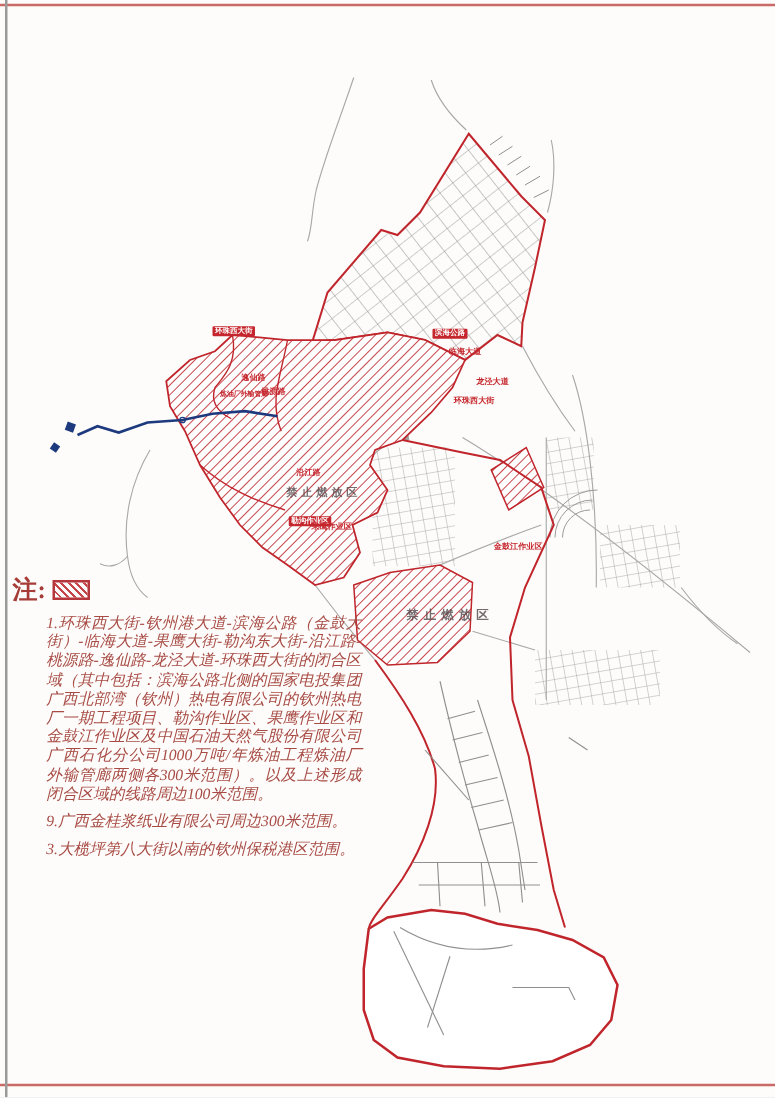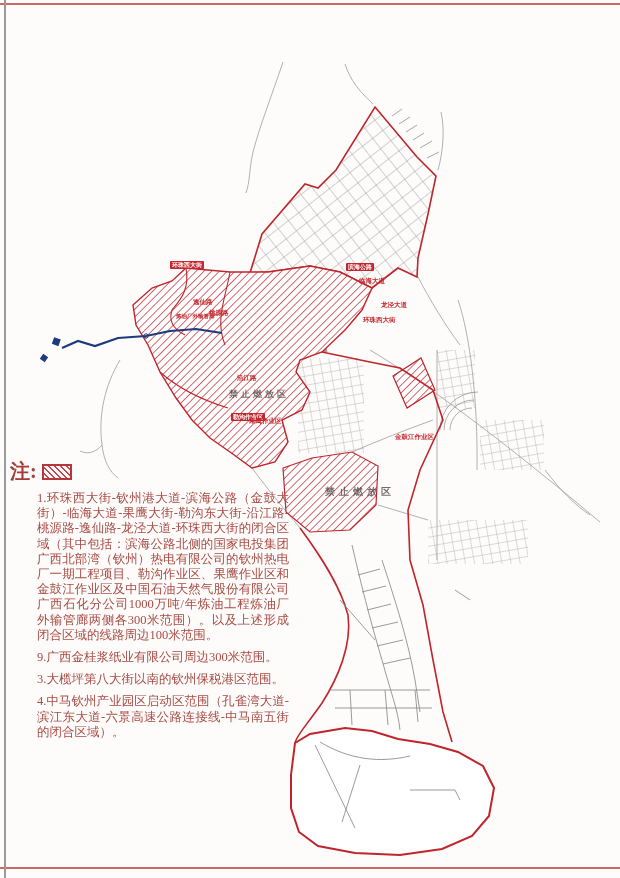--- a/index.html
+++ b/index.html
@@ -17,21 +17,21 @@
   .lbl-box{background:#c5252c;color:#ffffff;font-size:6px;line-height:8px;padding:0 2px;border-radius:1px;font-weight:bold;}
   .lbl-red{color:#c5252c;font-size:6.5px;line-height:7px;font-weight:bold;}
   .lbl-dark{color:#53484c;font-size:9px;letter-spacing:3px;opacity:.8;font-weight:bold;}
   .lbl-dark2{color:#53484c;font-size:10px;letter-spacing:4px;opacity:.8;font-weight:bold;}
   .note{position:absolute;left:10px;top:458px;width:292px;z-index:6;}
   .note-header{display:flex;align-items:center;gap:5px;
     font-family:"Liberation Serif","DejaVu Serif",serif;
     font-size:20px;font-weight:bold;color:#a63b38;}
   .swatch{width:30px;height:16px;border:2px solid #b5373c;box-sizing:border-box;
     background:repeating-linear-gradient(45deg,rgba(0,0,0,0) 0 2.6px,#c5454a 2.6px 4.2px);}
-  .note-body{margin-top:6px;}
+  .note-body{margin-top:6px;font-style:italic;}
   .note-body p{
     font-family:"Liberation Serif","DejaVu Serif",serif;
     font-size:12.5px;line-height:15.2px;color:#a84b45;
     width:252px;margin:0 0 7px 27px;text-align:justify;}
 </style>
 </head>
 <body>
 
 <div class="page">
 
@@ -162,17 +162,16 @@
 
   <div class="note">
     <div class="note-header">
       <span>注:</span>
       <span class="swatch"></span>
     </div>
     <div class="note-body">
       <p>1.环珠西大街-钦州港大道-滨海公路（金鼓大街）-临海大道-果鹰大街-勒沟东大街-沿江路-桃源路-逸仙路-龙泾大道-环珠西大街的闭合区域（其中包括：滨海公路北侧的国家电投集团广西北部湾（钦州）热电有限公司的钦州热电厂一期工程项目、勒沟作业区、果鹰作业区和金鼓江作业区及中国石油天然气股份有限公司广西石化分公司1000万吨/年炼油工程炼油厂外输管廊两侧各300米范围）。以及上述形成闭合区域的线路周边100米范围。</p>
       <p>9.广西金桂浆纸业有限公司周边300米范围。</p>
       <p>3.大榄坪第八大街以南的钦州保税港区范围。</p>
-      <p>4.中马钦州产业园区启动区范围（孔雀湾大道-滨江东大道-六景高速公路连接线-中马南五街的闭合区域）。</p>
     </div>
   </div>
 
 </div>
 
 </body></html>

